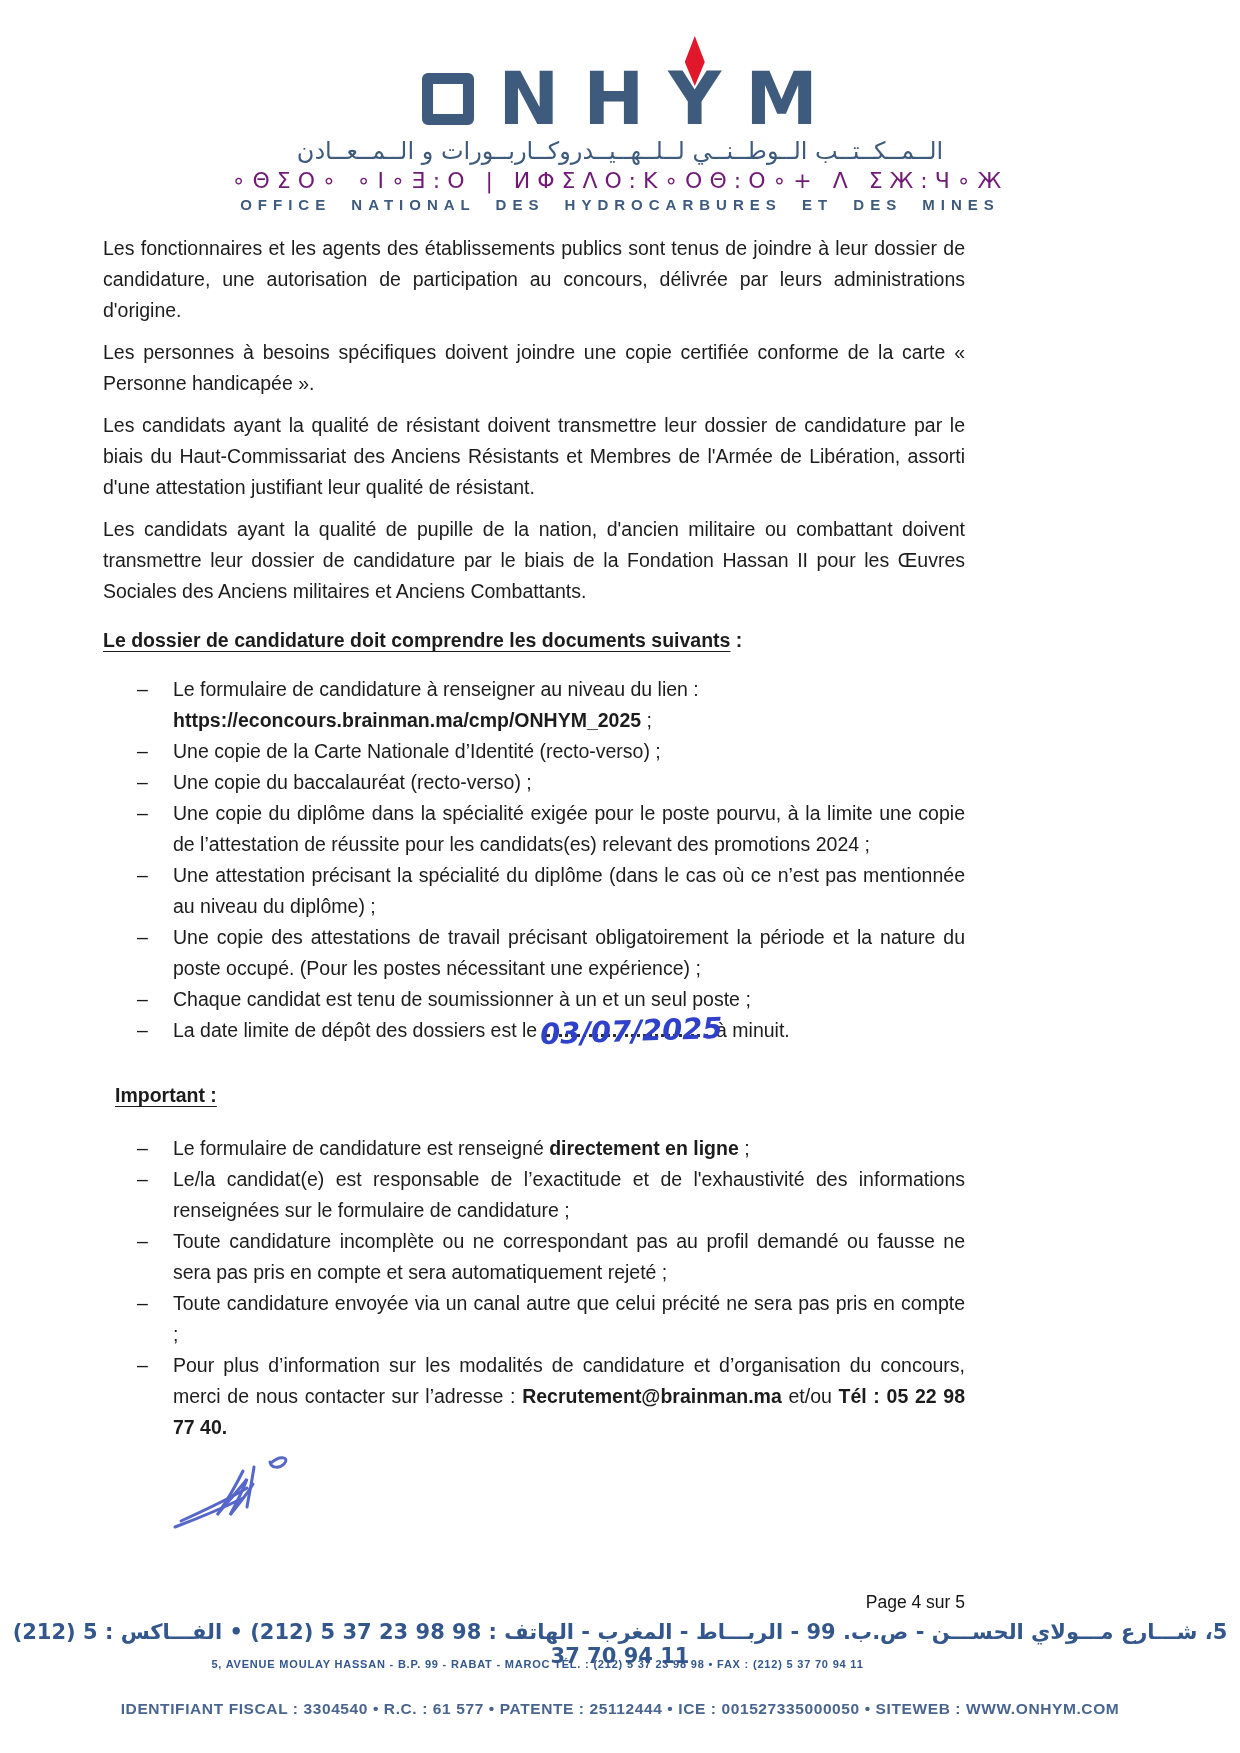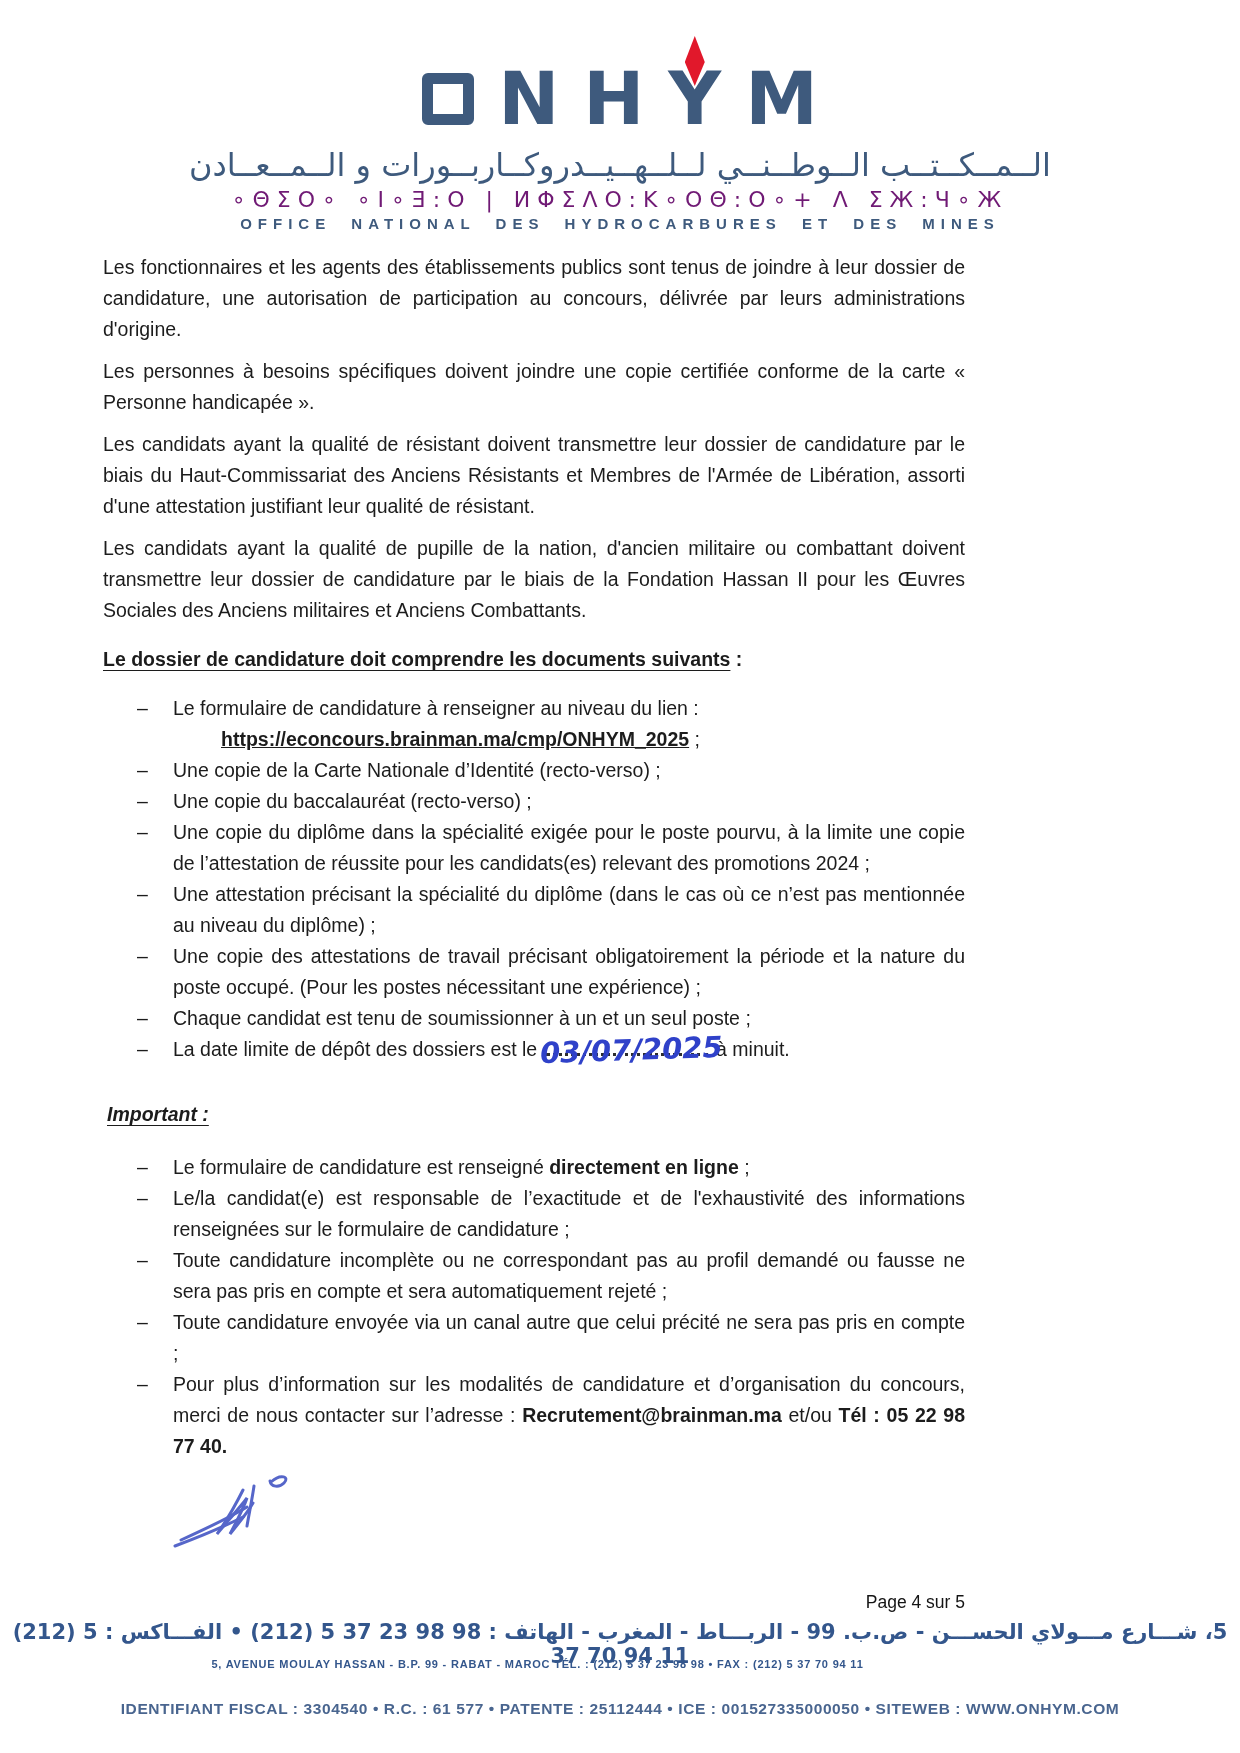--- a/index.html
+++ b/index.html
@@ -16,34 +16,34 @@
     font-family:"DejaVu Sans",sans-serif;font-weight:bold;font-size:73px;
     line-height:54px;height:54px;display:block;
   }
   .logo-o{width:30px;height:30px;border:11px solid #3e5a7d;border-radius:6px;display:block;margin-bottom:1px;}
   .logo-y{position:relative;}
   .flame{
     position:absolute;left:50%;top:-36px;transform:translateX(-50%);
     width:20px;height:50px;background:#e1182b;
     clip-path:polygon(50% 0,100% 52%,50% 100%,0 52%);
   }
-  .arabic-name{margin-top:20px;font-size:32px;color:#3e5a7d;font-family:"DejaVu Sans",sans-serif;direction:rtl;}
+  .arabic-name{margin-top:11px;font-size:24px;color:#3e5a7d;font-family:"DejaVu Sans",sans-serif;direction:rtl;}
   .tifinagh-name{margin-top:3px;font-size:22px;letter-spacing:7px;color:#701a75;font-family:"DejaVu Sans",sans-serif;}
   .latin-name{margin-top:3px;font-size:15px;font-weight:bold;letter-spacing:6px;word-spacing:10px;color:#3e5a7d;}
   
   .content{width:862px;margin:20px 0 0 103px;font-size:19.5px;line-height:31px;text-align:justify;}
   .para{margin:0 0 11px 0;}
   .section-heading{margin:18px 0 18px 0;font-weight:bold;}
   .underlined{text-decoration:underline;text-underline-offset:4px;}
   .dash-list{list-style:none;margin:0;padding:0 0 0 34px;}
   .dash-list li{position:relative;padding-left:36px;text-align:justify;margin:0;}
   .dash-list li::before{content:"\2013";position:absolute;left:0;top:0;}
-  .doclink{font-weight:bold;text-decoration:underline;color:inherit;margin-left:48px;}
+  .doclink{font-weight:bold;color:inherit;}
   .bold{font-weight:bold;}
-  .important-heading{margin:34px 0 22px 4px;font-weight:bold;font-style:italic;}
+  .important-heading{margin:34px 0 22px 12px;font-weight:bold;}
   
   .date-slot{display:inline-block;position:relative;width:162px;height:24px;margin:0 3px;vertical-align:-4px;}
   .dots-line{position:absolute;left:0;right:0;bottom:4px;border-bottom:3px dotted #2e2e2e;}
   .handwritten{
     position:absolute;left:-6px;bottom:-6px;white-space:nowrap;
     font-family:"DejaVu Sans",sans-serif;font-style:italic;font-weight:bold;
     font-size:29px;color:#2f41c9;transform:rotate(-2deg);
   }
   
   .signature{margin:6px 0 0 56px;height:90px;}

